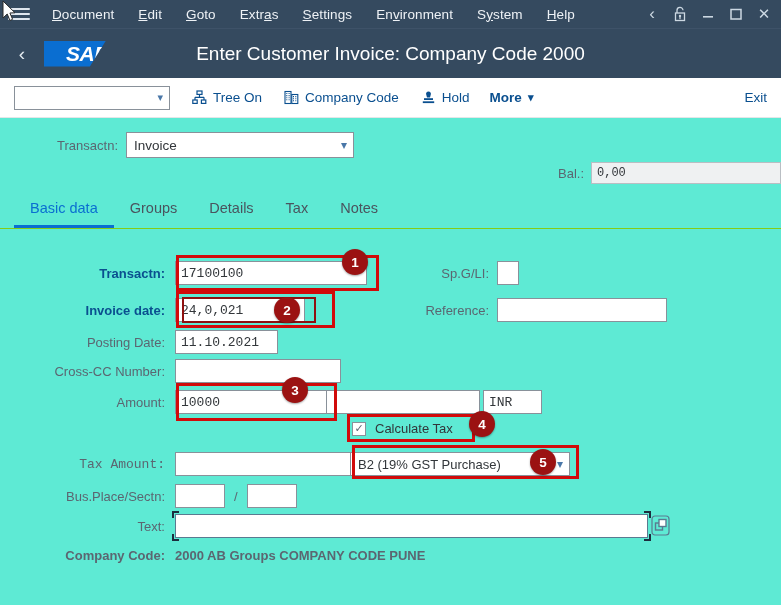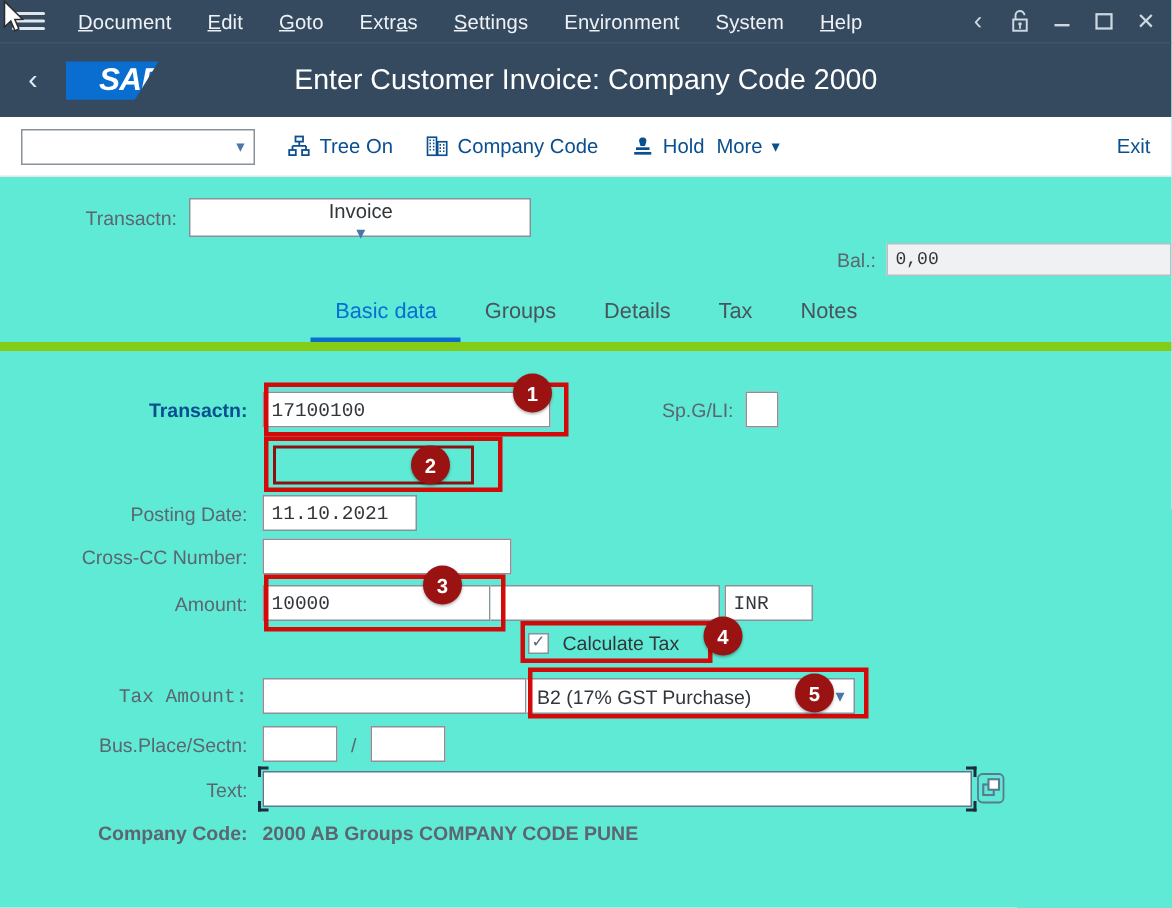--- a/index.html
+++ b/index.html
@@ -87,21 +87,21 @@
   .selbox .chev { color:#4a77a8; font-size:12px; }
 
   .balrow { position:absolute; right:0; top:44px; display:flex; align-items:center; }
   .balrow .l { font-size:13px; color:#5b6671; margin-right:7px; }
   .balfield { width:190px; height:22px; border:1px solid #b9bec3; background:#eff1f2;
     font-family:"Liberation Mono", monospace; font-size:12px; color:#32363a;
     display:flex; align-items:center; padding:0 5px; }
 
   
   .tabs { position:absolute; top:78px; left:0; width:781px;
-    border-bottom:6px solid #84cc16; display:flex; padding-left:14px;justify-content:center; }
+    border-bottom:1px solid #84cc16; display:flex; padding-left:14px; }
   .tab { font-size:14.5px; color:#4a545e; padding:4px 16px 9px 16px; cursor:pointer; }
   .tab.active { color:#0a6ed1; border-bottom:3px solid #0a6ed1; }
 
   
   .cbx { width:14px; height:14px; border:1px solid #89919a; background:#fff;
     display:inline-flex; align-items:center; justify-content:center;
     color:#5b6671; font-size:11px; line-height:1; }
 
   
   .annbox { position:absolute; border:3px solid #d10a0a; pointer-events:none; }
@@ -205,33 +205,33 @@
       <span>
         <svg class="ic" width="15" height="15" viewBox="0 0 15 15">
           <path d="M7.5 1.6 C5.7 1.6 4.7 3 5.2 4.6 L6 7.4 H9 L9.8 4.6 C10.3 3 9.3 1.6 7.5 1.6 Z" fill="#0a4f8f"></path>
           <rect x="3" y="8.2" width="9" height="1.8" fill="#0a4f8f"></rect>
           <rect x="1.8" y="11.3" width="11.4" height="1.8" fill="#0a4f8f"></rect>
         </svg>
       </span>
       <span class="lbl">Hold</span>
     </div>
 
-    <div class="tb-btn" style="margin-left:8px;">
+    <div class="tb-btn" style="margin-left:20px;font-weight:bold;">
       <span class="lbl">More</span>
       <span style="font-size:11px;">▾</span>
     </div>
 
     <div class="tb-exit">Exit</div>
   </div>
 
   <div class="content">
 
     <div class="row" style="position:absolute; left:0; top:14px;">
       <div class="lbl-r" style="width:118px;">Transactn:</div>
-      <div class="selbox" style="margin-left:8px; width:228px;flex-direction:column;">
+      <div class="selbox" style="margin-left:8px; width:228px;">
         <span>Invoice</span>
         <span class="chev">▾</span>
       </div>
     </div>
 
     <div class="balrow">
       <span class="l">Bal.:</span>
       <span class="balfield">0,00</span>
     </div>
 
@@ -243,20 +243,26 @@
       <div class="tab">Notes</div>
     </div>
 
     <div class="row" style="position:absolute; left:0; top:143px;">
       <div class="lbl-b" style="width:165px;">Transactn:</div>
       <div class="fld" style="margin-left:10px; width:192px;">17100100</div>
       <div class="lbl-r" style="width:76px; margin-left:46px;">Sp.G/LI:</div>
       <div class="fld" style="margin-left:8px; width:22px;"></div>
     </div>
 
+    <div class="row" style="position:absolute; left:0; top:180px;">
+      <div class="lbl-b" style="width:165px;">Invoice date:</div>
+      <div class="fld" style="margin-left:10px; width:130px;">24,0,021</div>
+      <div class="lbl-r" style="width:108px; margin-left:76px;">Reference:</div>
+      <div class="fld" style="margin-left:8px; width:170px;"></div>
+    </div>
 
     <div class="row" style="position:absolute; left:0; top:212px;">
       <div class="lbl-r" style="width:165px;">Posting Date:</div>
       <div class="fld" style="margin-left:10px; width:103px;">11.10.2021</div>
     </div>
 
     <div class="row" style="position:absolute; left:0; top:241px;">
       <div class="lbl-r" style="width:165px;">Cross-CC Number:</div>
       <div class="fld" style="margin-left:10px; width:166px;"></div>
     </div>
@@ -272,21 +278,21 @@
       <span class="cbx">
         <span>✓</span>
       </span>
       <span style="font-size:13px; color:#32363a; margin-left:9px;">Calculate Tax</span>
     </div>
 
     <div class="row" style="position:absolute; left:0; top:334px;">
       <div class="lbl-r" style="width:165px;font-family:Liberation Mono, monospace;">Tax Amount:</div>
       <div class="fld" style="margin-left:10px; width:176px;"></div>
       <div class="selbox" style="width:219px; height:24px; border-left:none;">
-        <span class="plain" style="font-size:13px;">B2 (17% GST Purchase)</span>
+        <span class="plain" style="font-size:13px;">B2 (19% GST Purchase)</span>
         <span class="chev">▾</span>
       </div>
     </div>
 
     <div class="row" style="position:absolute; left:0; top:366px;">
       <div class="lbl-r" style="width:165px;">Bus.Place/Sectn:</div>
       <div class="fld" style="margin-left:10px; width:50px;"></div>
       <span style="font-size:13px; color:#5b6671; margin:0 9px;">/</span>
       <div class="fld" style="width:50px;"></div>
     </div>

